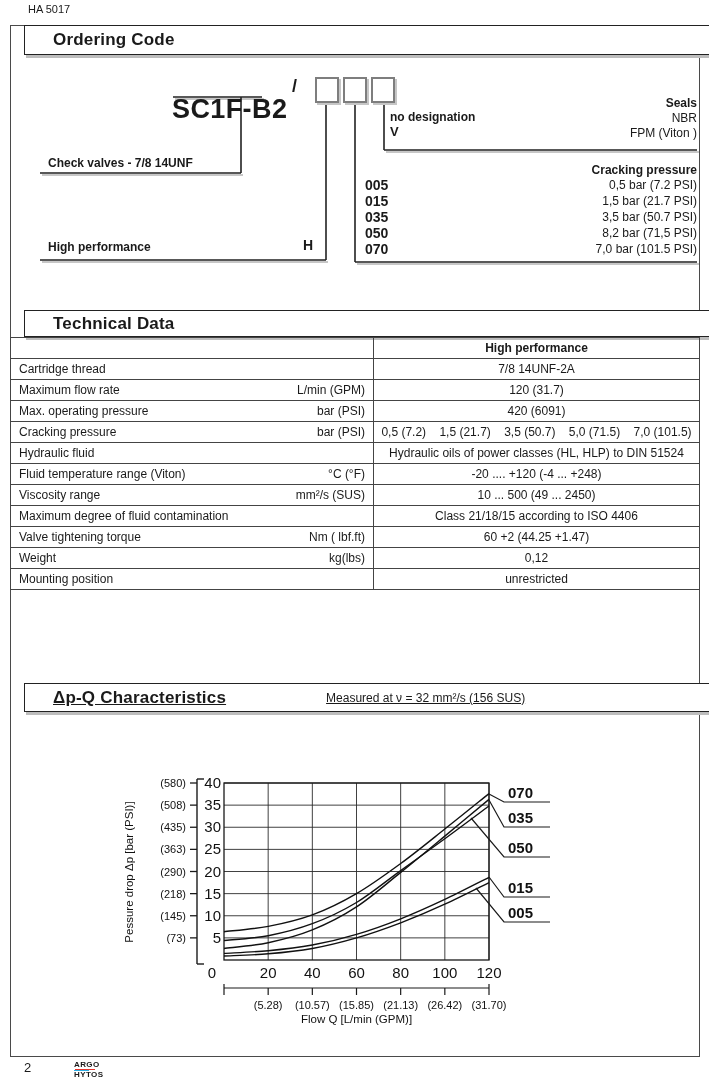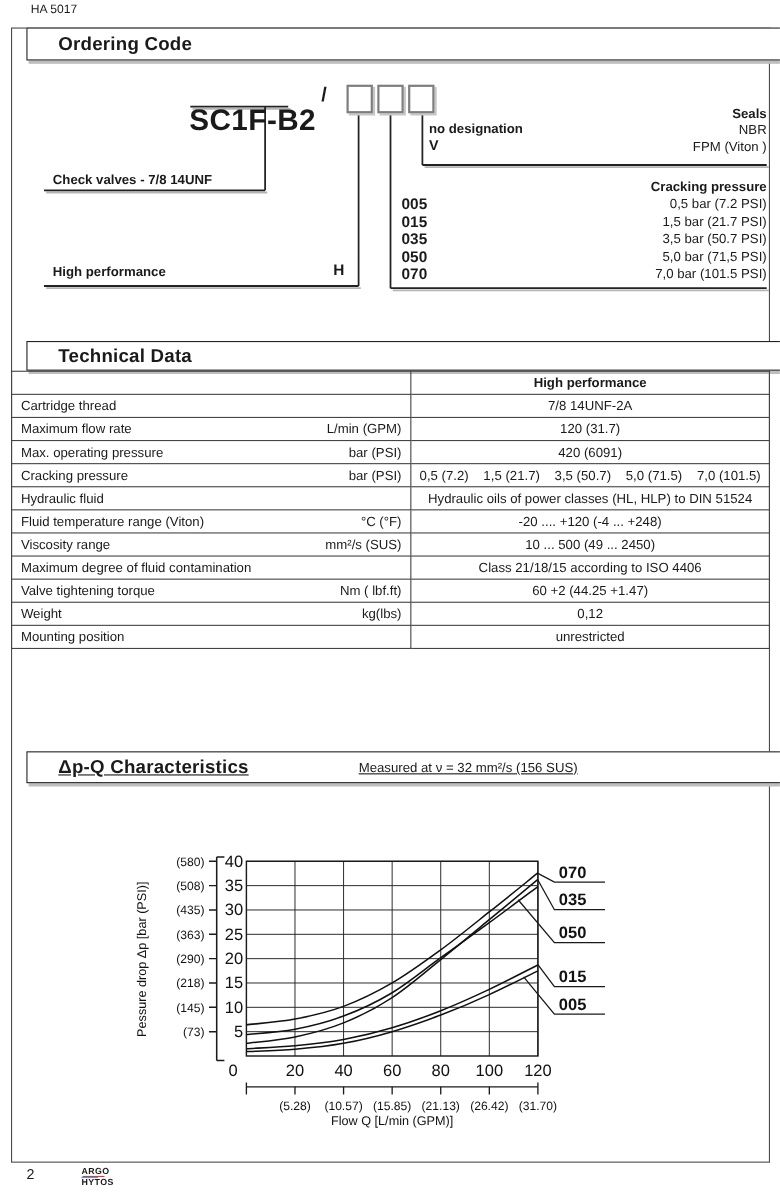--- a/index.html
+++ b/index.html
@@ -89,21 +89,21 @@
 <div class="abs t12 rt" style="top:126px;margin-left:21px;">FPM (Viton )</div>
 
 <div class="abs b t12 rt" style="top:163px;">Cracking pressure</div>
 <div class="abs b t14" style="left:365px;top:177px;">005</div>
 <div class="abs t12 rt" style="top:178px;">0,5 bar (7.2 PSI)</div>
 <div class="abs b t14" style="left:365px;top:193px;">015</div>
 <div class="abs t12 rt" style="top:194px;">1,5 bar (21.7 PSI)</div>
 <div class="abs b t14" style="left:365px;top:209px;">035</div>
 <div class="abs t12 rt" style="top:210px;">3,5 bar (50.7 PSI)</div>
 <div class="abs b t14" style="left:365px;top:225px;">050</div>
-<div class="abs t12 rt" style="top:226px;">5,0 bar (71,5 PSI)</div>
+<div class="abs t12 rt" style="top:226px;">8,2 bar (71,5 PSI)</div>
 <div class="abs b t14" style="left:365px;top:241px;">070</div>
 <div class="abs t12 rt" style="top:242px;">7,0 bar (101.5 PSI)</div>
 
 <div class="abs b t12" style="left:48px;top:156px;">Check valves - 7/8 14UNF</div>
 <div class="abs b t12" style="left:48px;top:240px;">High performance</div>
 <div class="abs b t14" style="left:303px;top:237px;">H</div>
 
 <table class="tech-table">
   <tbody>
     <tr>

